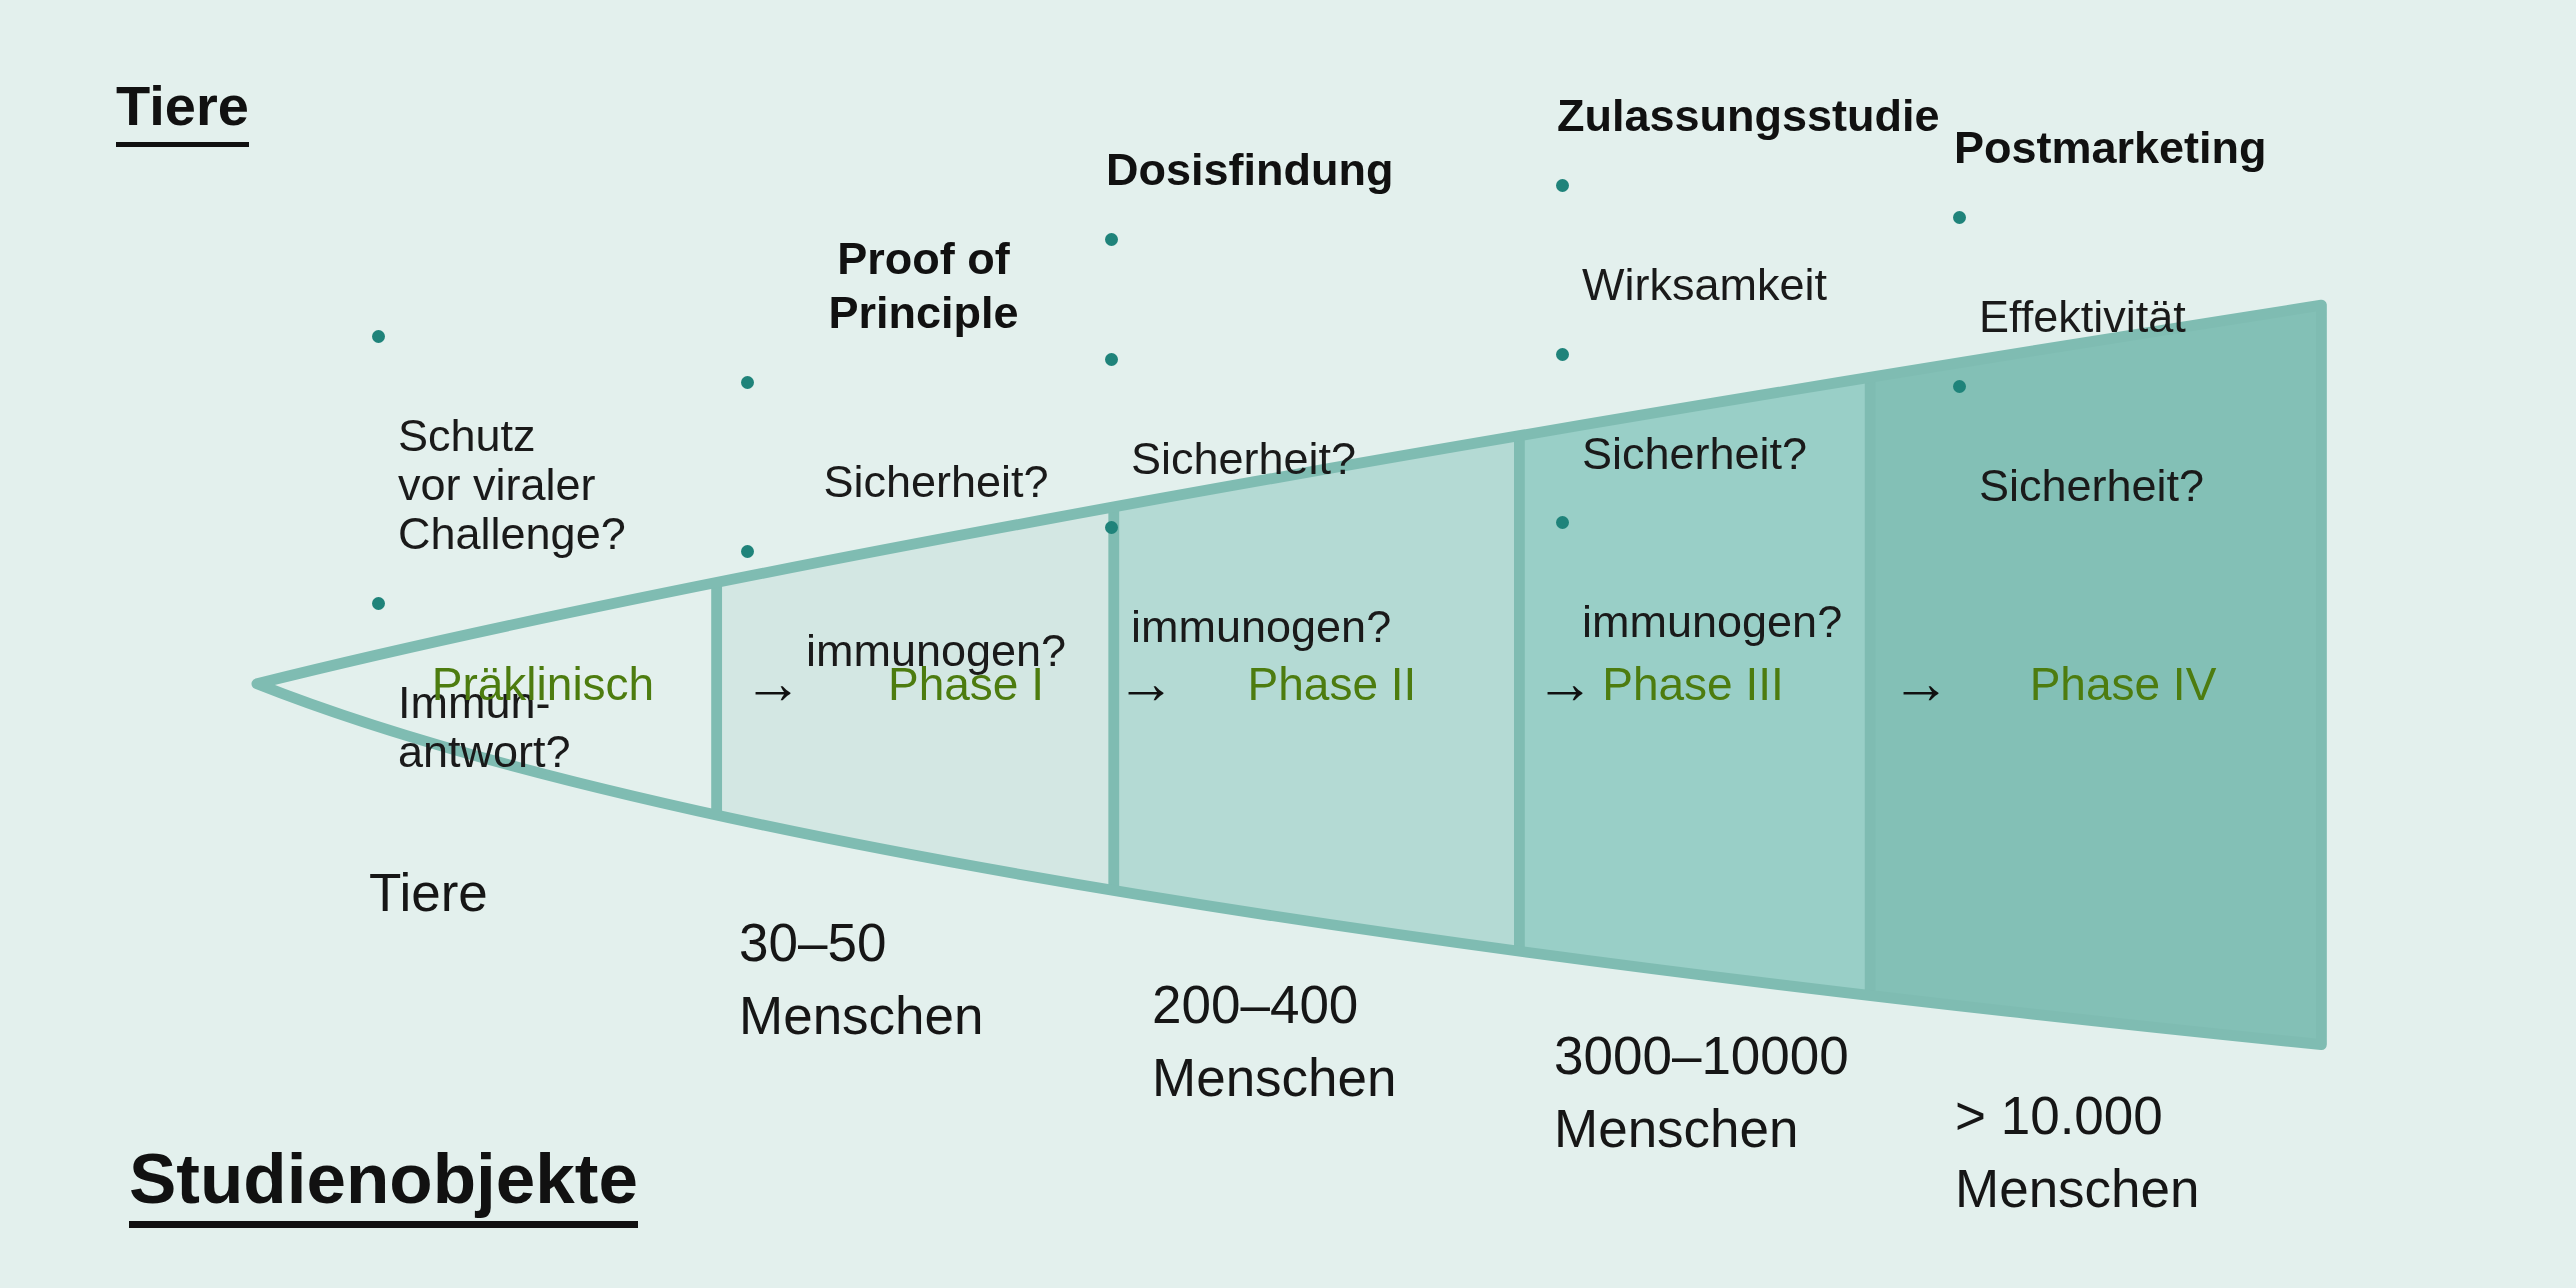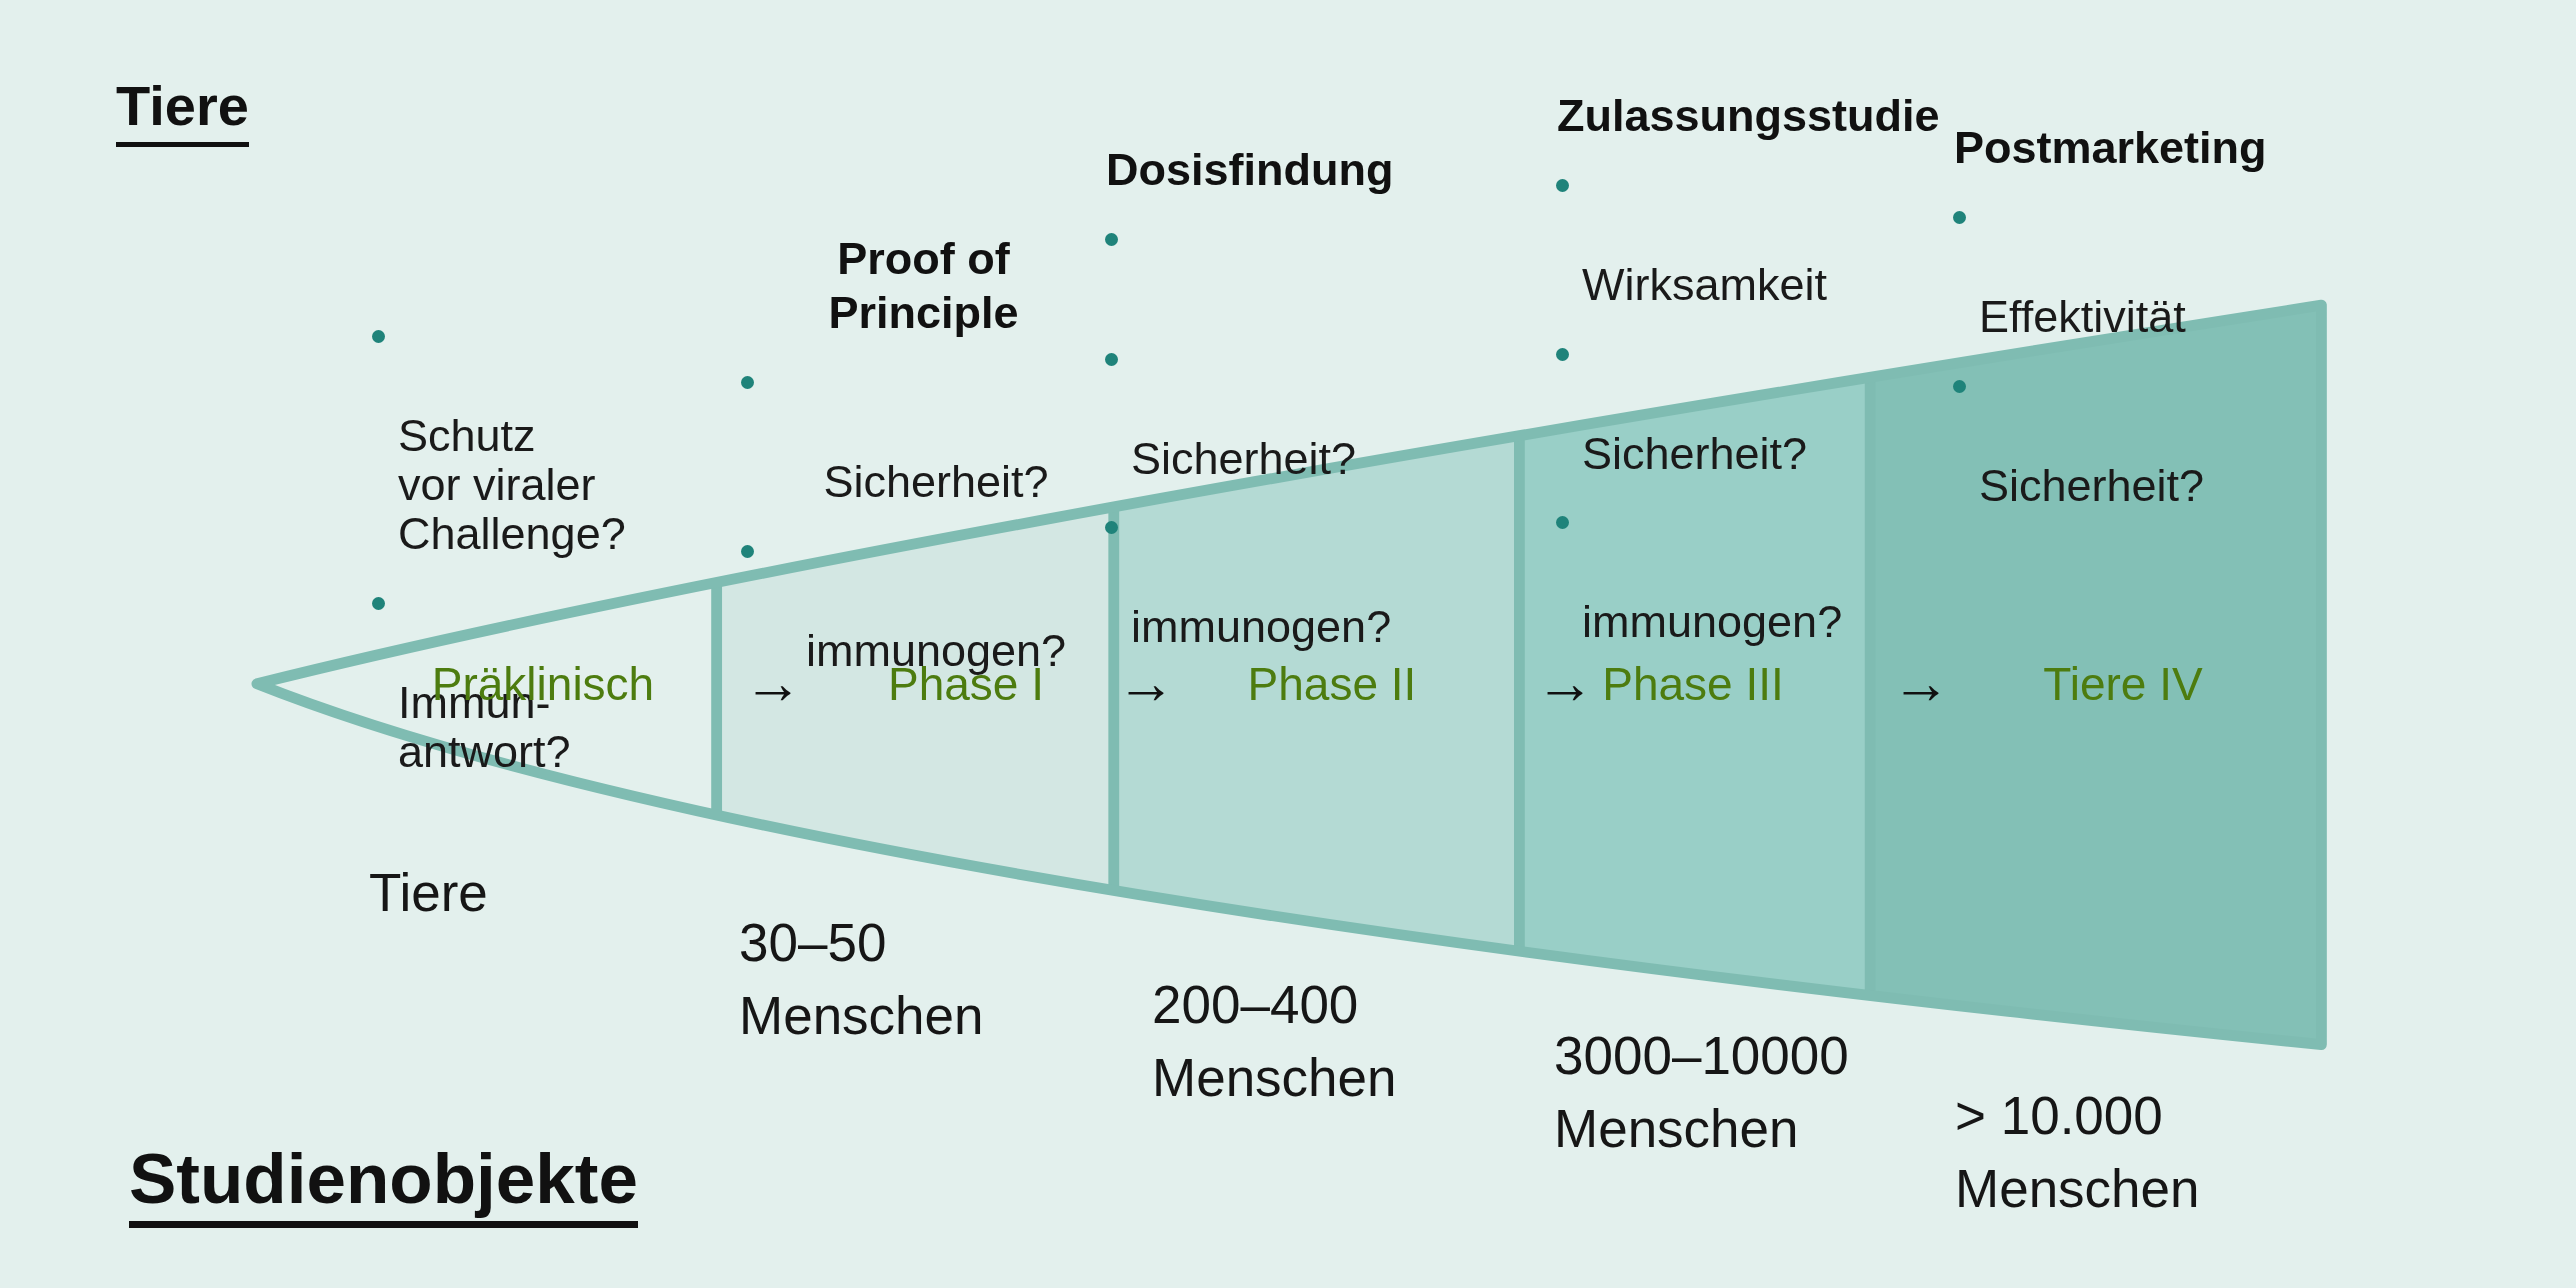--- a/index.html
+++ b/index.html
@@ -190,21 +190,21 @@
   </div>
 
   <div class="phase-label" style="left:543px;">Präklinisch</div>
   <div class="arrow" style="left:773px;">→</div>
   <div class="phase-label" style="left:966px;">Phase I</div>
   <div class="arrow" style="left:1146px;">→</div>
   <div class="phase-label" style="left:1332px;">Phase II</div>
   <div class="arrow" style="left:1565px;">→</div>
   <div class="phase-label" style="left:1693px;">Phase III</div>
   <div class="arrow" style="left:1921px;">→</div>
-  <div class="phase-label" style="left:2123px;">Tiere IV</div>
+  <div class="phase-label" style="left:2123px;">Phase IV</div>
 
   <div class="subject" style="left:369px; top:856px;">Tiere</div>
   <div class="subject" style="left:739px; top:906px;">30–50
 Menschen</div>
   <div class="subject" style="left:1152px; top:968px;">200–400
 Menschen</div>
   <div class="subject" style="left:1554px; top:1019px;">3000–10000
 Menschen</div>
   <div class="subject" style="left:1955px; top:1079px;">&gt; 10.000
 Menschen</div>

